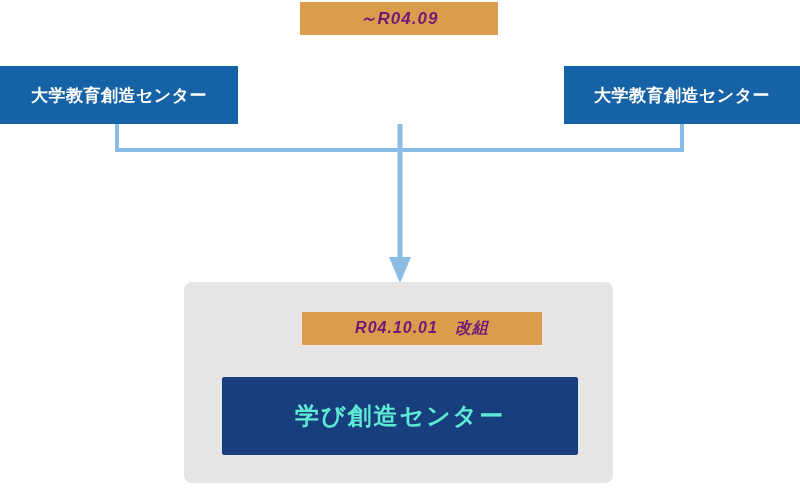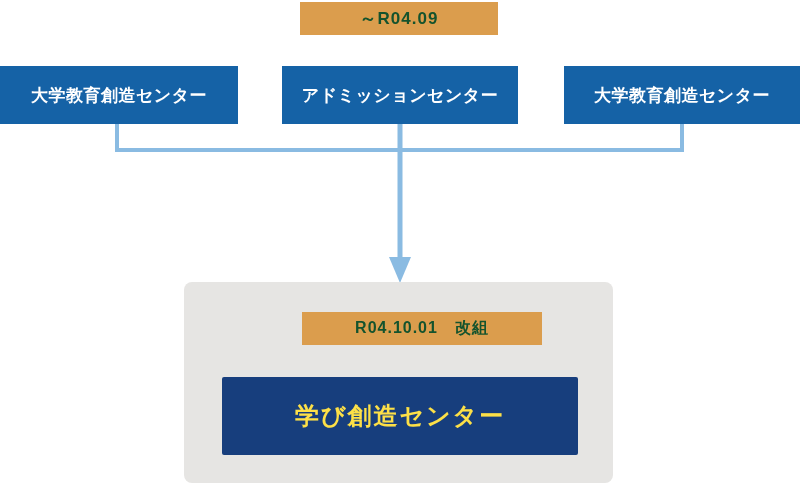--- a/index.html
+++ b/index.html
@@ -12,27 +12,28 @@
     position: relative;
     width: 800px;
     height: 488px;
     background: #ffffff;
     overflow: hidden;
   }
   .abs { position: absolute; }
 
   .badge {
     background: #DB9D4D;
-    color: #14532d;
+    color: #701a75;
     font-weight: bold;
     display: flex;
     align-items: center;
     justify-content: center;
     letter-spacing: 1px;
     box-sizing: border-box;
+    font-style: italic;
   }
   .badge-top {
     left: 300px; top: 2px;
     width: 198px; height: 33px;
     font-size: 17px;
   }
   .center-box {
     background: #1562A6;
     color: #ffffff;
     font-weight: bold;
@@ -63,40 +64,39 @@
   }
   .badge-inner {
     left: 118px; top: 30px;
     width: 240px; height: 33px;
     font-size: 16px;
   }
   .result-box {
     left: 38px; top: 95px;
     width: 356px; height: 78px;
     background: #173E7D;
-    color: #fde047;
+    color: #5eead4;
     font-weight: bold;
     font-size: 24px;
     letter-spacing: 2px;
     display: flex;
     align-items: center;
     justify-content: center;
     border-radius: 2px;
     box-sizing: border-box;
   }
 </style>
 </head>
 <body>
 
 <div class="stage">
 
   <div class="abs badge badge-top">～R04.09</div>
 
   <div class="abs center-box b1">大学教育創造センター</div>
-  <div class="abs center-box b2">アドミッションセンター</div>
   <div class="abs center-box b3">大学教育創造センター</div>
 
   <svg class="abs connector-svg" viewBox="0 0 800 488" xmlns="http://www.w3.org/2000/svg">
 
     <line x1="117" y1="124" x2="117" y2="152" stroke="#8ABBE2" stroke-width="4"></line>
     <line x1="682" y1="124" x2="682" y2="152" stroke="#8ABBE2" stroke-width="4"></line>
 
     <line x1="115" y1="150" x2="684" y2="150" stroke="#8ABBE2" stroke-width="4"></line>
 
     <line x1="400" y1="124" x2="400" y2="259" stroke="#8ABBE2" stroke-width="5"></line>

